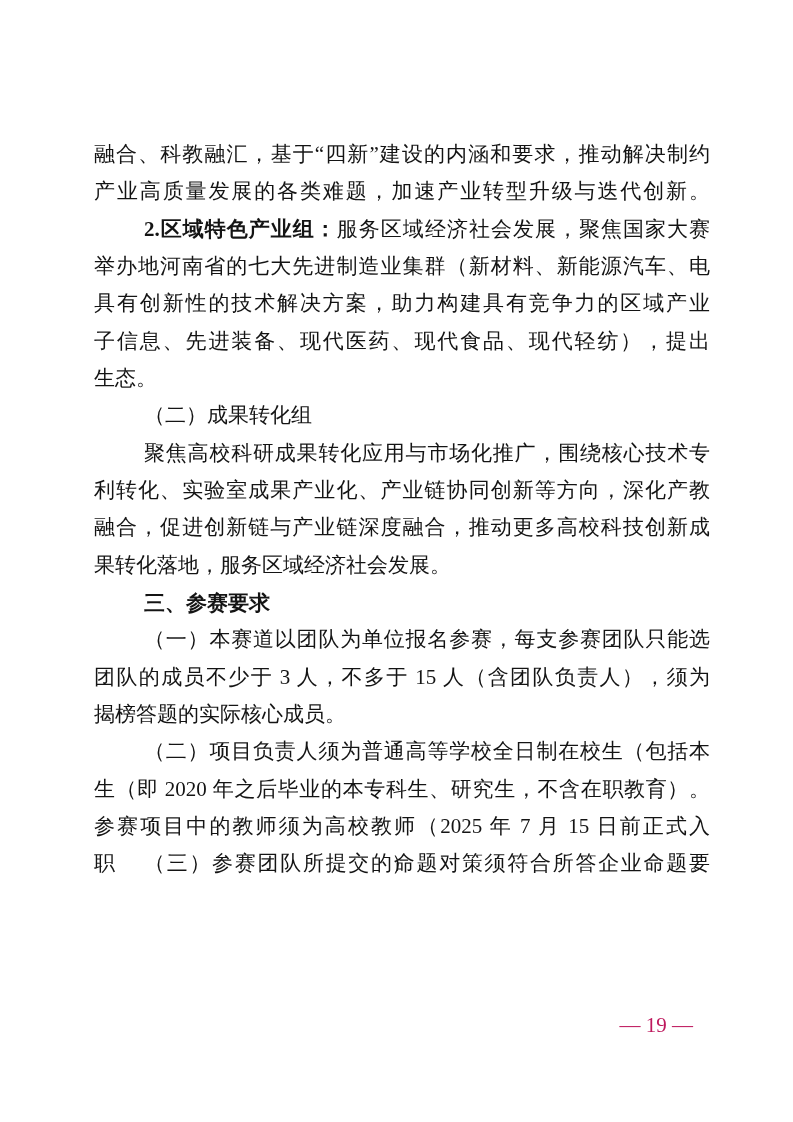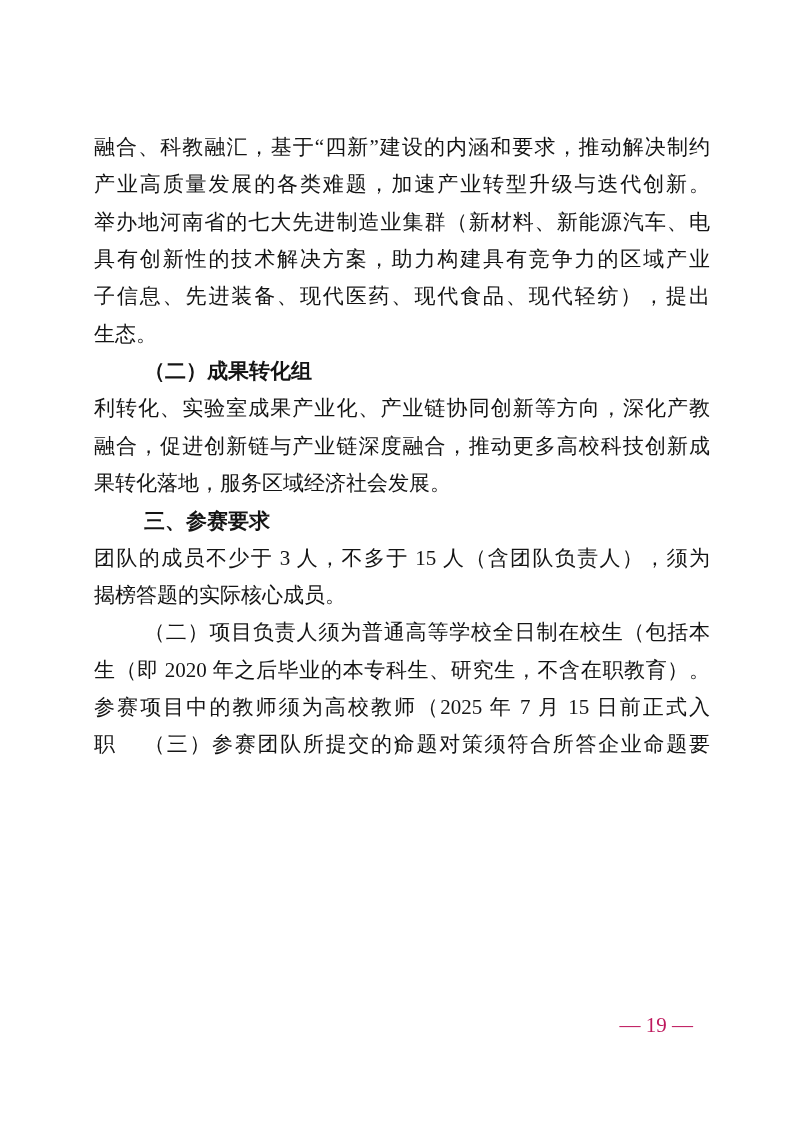--- a/index.html
+++ b/index.html
@@ -12,21 +12,21 @@
     width: 793px;
     height: 1122px;
     background: #ffffff;
     color: #141414;
     font-family: "Liberation Serif", serif;
     overflow: hidden;
   }
   .content {
     position: absolute;
     left: 94px;
-    top: 129px;
+    top: 136px;
     width: 616px;
   }
   .line {
     height: 37.33px;
     line-height: 37.33px;
     font-size: 21px;
     color: #141414;
   }
   .line.fill {
     text-align: justify;
@@ -39,21 +39,21 @@
   .line.indent {
     text-indent: 50px;
   }
   .seg-body {
     font-weight: normal;
   }
   .seg-bold {
     font-weight: bold;
   }
   .seg-kai {
-    font-weight: bold;
+    font-weight: normal;
   }
   .seg-heiti {
     font-family: "Liberation Sans", sans-serif;
     font-weight: bold;
   }
   .footer {
     position: absolute;
     top: 1012px;
     right: 100px;
     font-size: 21px;
@@ -62,29 +62,32 @@
     font-family: "Liberation Serif", serif;
   }
 </style>
 </head>
 <body>
 
 <div class="page">
   <div class="content">
       <div class="line fill"><span class="seg-body">融合、科教融汇，基于“四新”建设的内涵和要求，推动解决制约</span></div>
       <div class="line fill"><span class="seg-body">产业高质量发展的各类难题，加速产业转型升级与迭代创新。</span></div>
+      <div class="line fill indent"><span class="seg-bold">2.区域特色产业组：</span><span class="seg-body">服务区域经济社会发展，聚焦国家大赛</span></div>
       <div class="line fill"><span class="seg-body">举办地河南省的七大先进制造业集群（新材料、新能源汽车、电</span></div>
       <div class="line fill"><span class="seg-body">具有创新性的技术解决方案，助力构建具有竞争力的区域产业</span></div>
       <div class="line fill"><span class="seg-body">子信息、先进装备、现代医药、现代食品、现代轻纺），提出</span></div>
       <div class="line nofill"><span class="seg-body">生态。</span></div>
       <div class="line nofill indent"><span class="seg-kai">（二）成果转化组</span></div>
+      <div class="line fill indent"><span class="seg-body">聚焦高校科研成果转化应用与市场化推广，围绕核心技术专</span></div>
       <div class="line fill"><span class="seg-body">利转化、实验室成果产业化、产业链协同创新等方向，深化产教</span></div>
       <div class="line fill"><span class="seg-body">融合，促进创新链与产业链深度融合，推动更多高校科技创新成</span></div>
       <div class="line nofill"><span class="seg-body">果转化落地，服务区域经济社会发展。</span></div>
       <div class="line nofill indent"><span class="seg-heiti">三、参赛要求</span></div>
+      <div class="line fill indent"><span class="seg-body">（一）本赛道以团队为单位报名参赛，每支参赛团队只能选</span></div>
       <div class="line fill"><span class="seg-body">团队的成员不少于 3 人，不多于 15 人（含团队负责人），须为</span></div>
       <div class="line nofill"><span class="seg-body">揭榜答题的实际核心成员。</span></div>
       <div class="line fill indent"><span class="seg-body">（二）项目负责人须为普通高等学校全日制在校生（包括本</span></div>
       <div class="line fill"><span class="seg-body">生（即 2020 年之后毕业的本专科生、研究生，不含在职教育）。</span></div>
       <div class="line fill"><span class="seg-body">参赛项目中的教师须为高校教师（2025 年 7 月 15 日前正式入职）。</span></div>
       <div class="line fill indent"><span class="seg-body">（三）参赛团队所提交的命题对策须符合所答企业命题要</span></div>
     </div>
   <div class="footer">— 19 —</div>
 </div>
 

